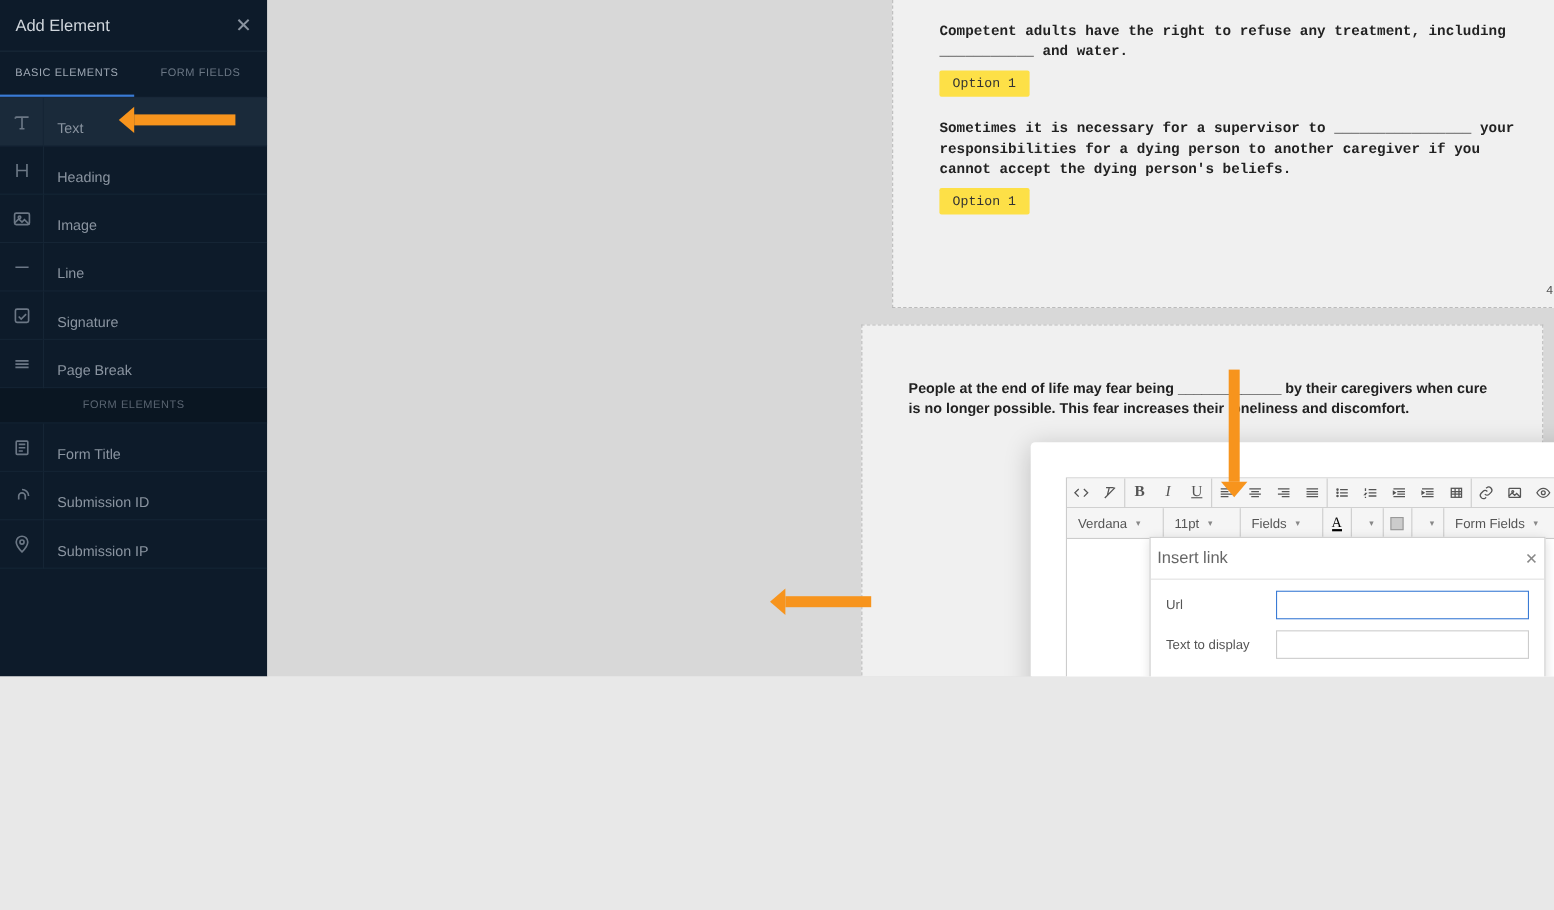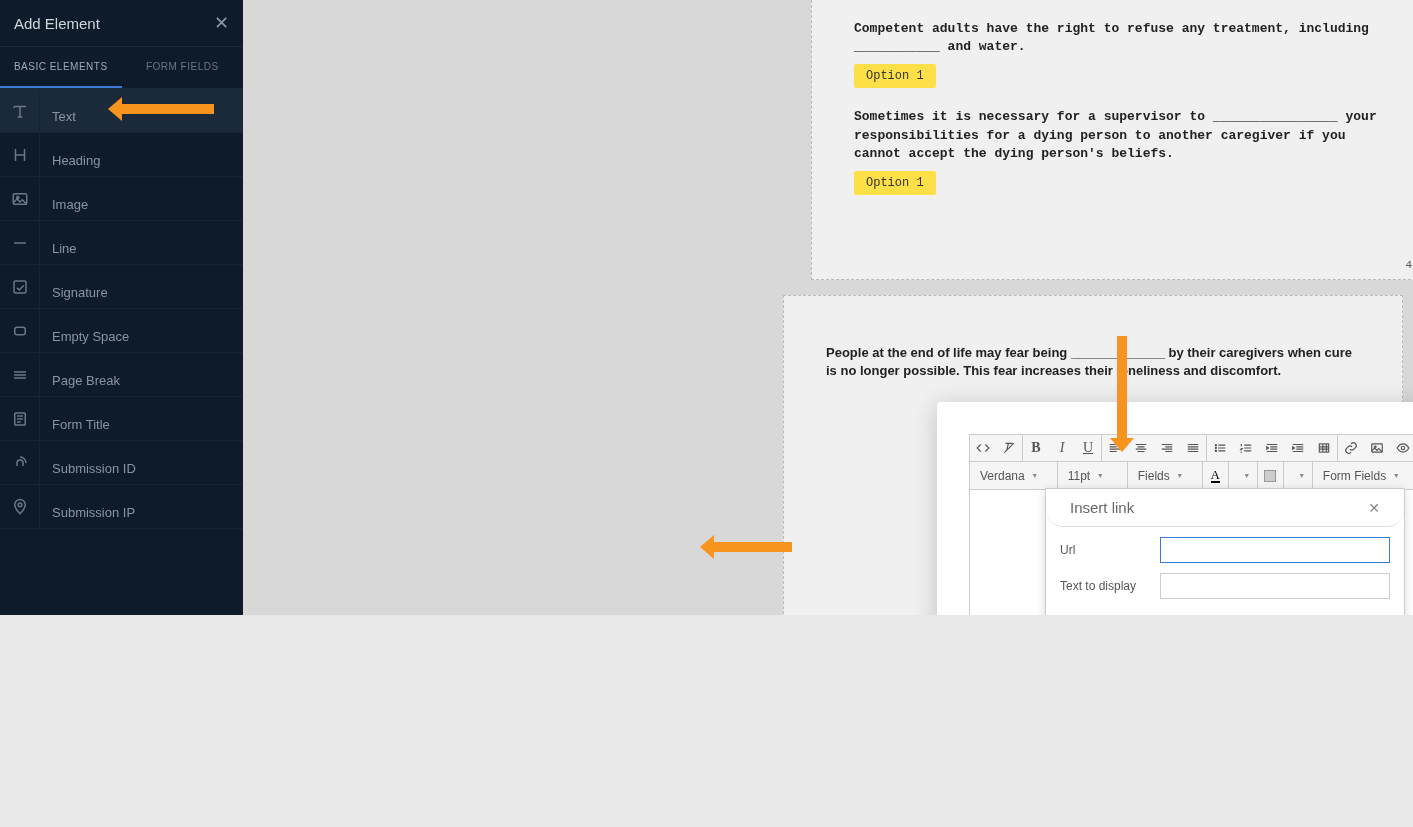--- a/index.html
+++ b/index.html
@@ -59,21 +59,21 @@
 .color-bg { width: 12px; height: 12px; background: #ccc; border: 1px solid #999; }
 .editor-content { min-height: 160px; padding: 8px; background: #fff; }
 .editor-status { padding: 4px 8px; font-size: 11px; color: #888; border-top: 1px solid #ccc; display: flex; justify-content: space-between; align-items: center; }
 .editor-actions { display: flex; justify-content: flex-end; gap: 10px; padding: 20px 32px 0 32px; }
 .btn { padding: 9px 18px; border-radius: 3px; font-size: 12px; cursor: pointer; border: none; }
 .btn-cancel { background: #e8e8e8; color: #555; }
 .btn-save { background: #28c76f; color: #fff; }
 
 
 .link-popup { position: absolute; left: 108px; top: 86px; width: 360px; background: #fff; border: 1px solid #ccc; box-shadow: 0 2px 10px rgba(0,0,0,0.15); }
-.link-header { padding: 10px 24px; font-size: 15px; color: #666; border-bottom: 1px solid #e0e0e0; display: flex; justify-content: space-between; align-items: center; border-radius: 17px; }
+.link-header { padding: 10px 6px; font-size: 15px; color: #666; border-bottom: 1px solid #e0e0e0; display: flex; justify-content: space-between; align-items: center; }
 .link-close { font-size: 14px; color: #888; cursor: pointer; }
 .link-body { padding: 10px 14px; }
 .link-row { display: flex; align-items: center; margin-bottom: 10px; }
 .link-label { width: 100px; font-size: 12px; color: #555; }
 .link-input { flex: 1; height: 26px; border: 1px solid #ccc; padding: 0 6px; font-size: 12px; }
 .link-input.focused { border-color: #3a7bd5; outline: none; }
 .link-actions { padding: 2px 14px; border-top: 1px solid #e0e0e0; display: flex; justify-content: center; gap: 6px; }
 .link-btn { padding: 5px 12px; font-size: 12px; border: 1px solid #ccc; background: #fff; cursor: pointer; border-radius: 2px; }
 .link-btn.ok { background: #3a7bd5; color: #fff; border-color: #3a7bd5; }
 
@@ -141,34 +141,27 @@
             <svg viewBox="0 0 24 24" fill="none" stroke="currentColor" stroke-width="2">
               <rect x="4" y="4" width="16" height="16" rx="2"></rect>
               <path d="M8 13l3 3 6-6"></path>
             </svg>
           </span>
         <span class="sidebar-label">Signature</span>
       </div>
       <div class="sidebar-item">
         <span class="sidebar-icon">
             <svg viewBox="0 0 24 24" fill="none" stroke="currentColor" stroke-width="2">
-              <rect x="5" y="7" width="14" height="10" rx="3"></rect>
-            </svg>
-          </span>
-        <span class="sidebar-label">Empty Space</span>
-      </div>
-      <div class="sidebar-item">
-        <span class="sidebar-icon">
-            <svg viewBox="0 0 24 24" fill="none" stroke="currentColor" stroke-width="2">
               <path d="M4 8h16M4 12h16M4 16h16"></path>
             </svg>
           </span>
         <span class="sidebar-label">Page Break</span>
       </div>
 
+      <div class="section-label">FORM ELEMENTS</div>
 
       <div class="sidebar-item">
         <span class="sidebar-icon">
             <svg viewBox="0 0 24 24" fill="none" stroke="currentColor" stroke-width="2">
               <rect x="5" y="4" width="14" height="16" rx="1"></rect>
               <path d="M8 8h8M8 12h8M8 16h5"></path>
             </svg>
           </span>
         <span class="sidebar-label">Form Title</span>
       </div>

